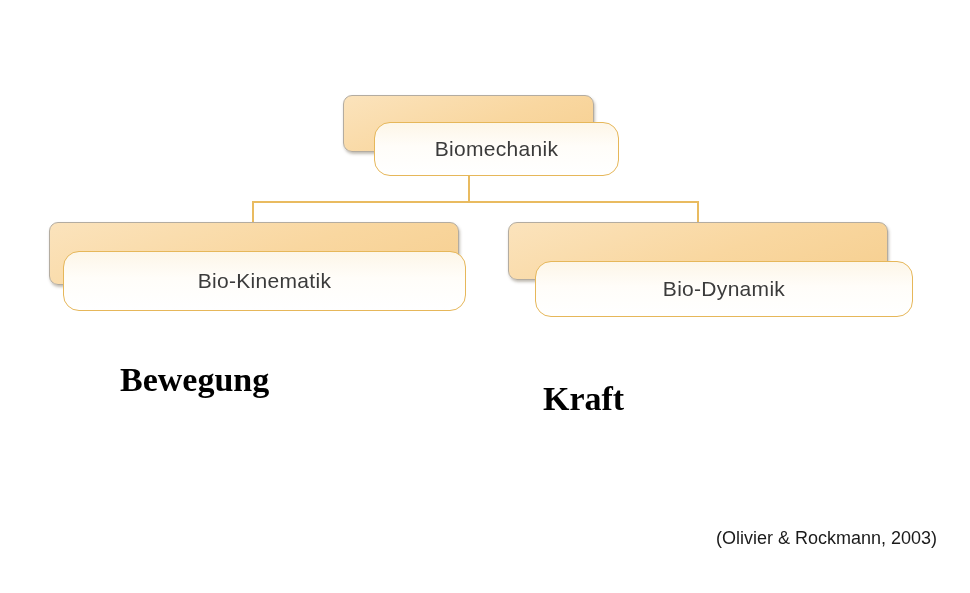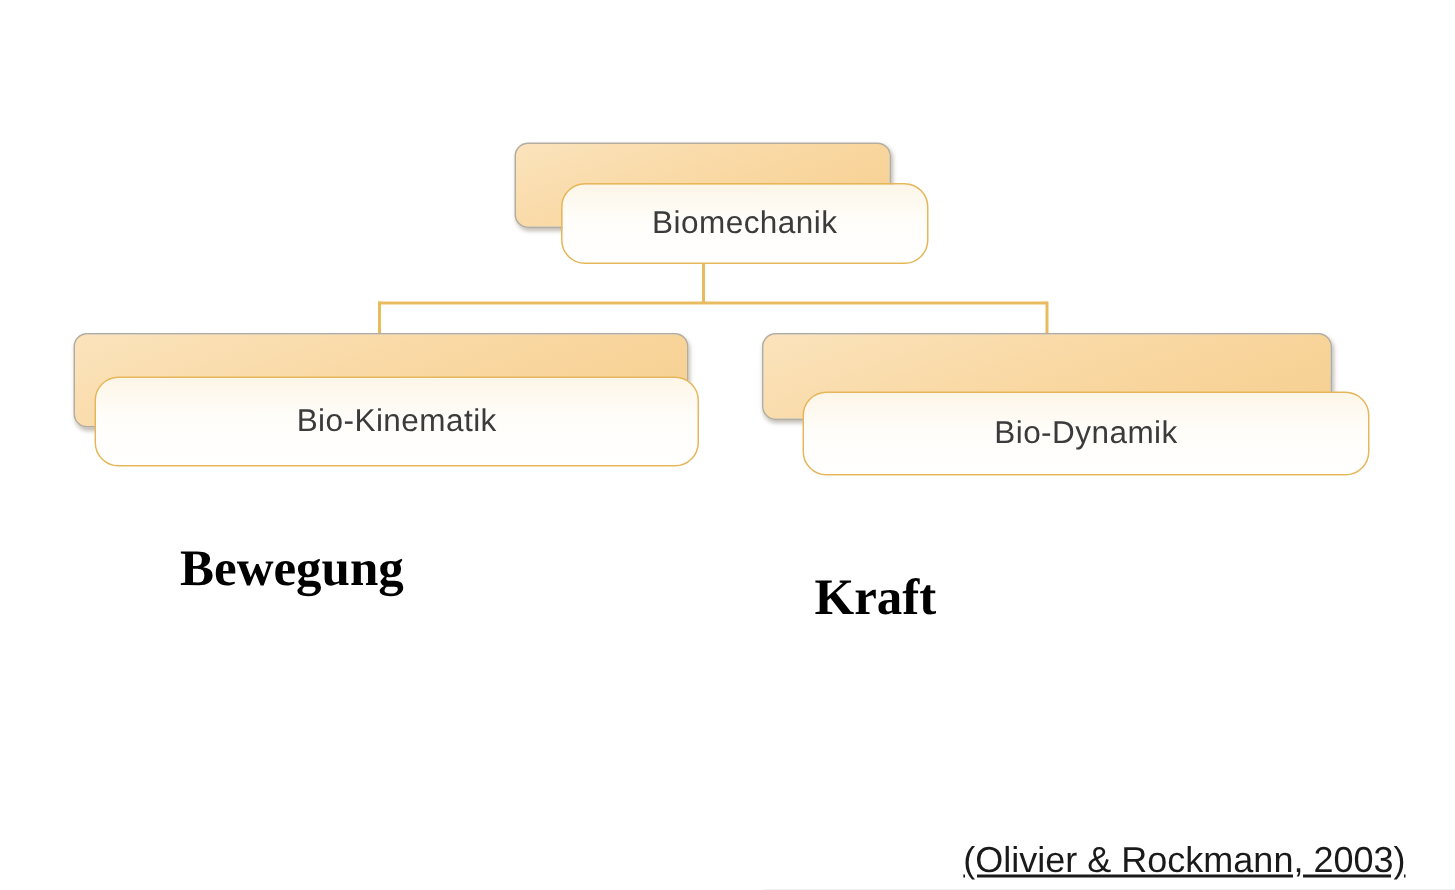--- a/index.html
+++ b/index.html
@@ -48,25 +48,24 @@
   .category-label{
     position:absolute;
     font-family:"Liberation Serif", serif;
     font-weight:bold;
     font-size:34px;
     color:var(--label-text,#000);
     white-space:nowrap;
   }
   .citation{
     position:absolute;
-    right:33px;top:560px;
-    font-size:24px;
+    right:33px;top:528px;
+    font-size:18px;
     color:var(--citation-text,#1a1a1a);
     white-space:nowrap;
-    text-decoration:underline;
   }
 
   
   .root-back{left:343px;top:95px;width:249px;height:55px;}
   .root-front{left:374px;top:122px;width:243px;height:52px;}
 
   .stem{left:468px;top:176px;width:1.5px;height:26px;}
   .crossbar{left:252px;top:201px;width:446px;height:1.5px;}
   .drop-left{left:252px;top:201px;width:1.5px;height:21px;}
   .drop-right{left:697px;top:201px;width:1.5px;height:21px;}

